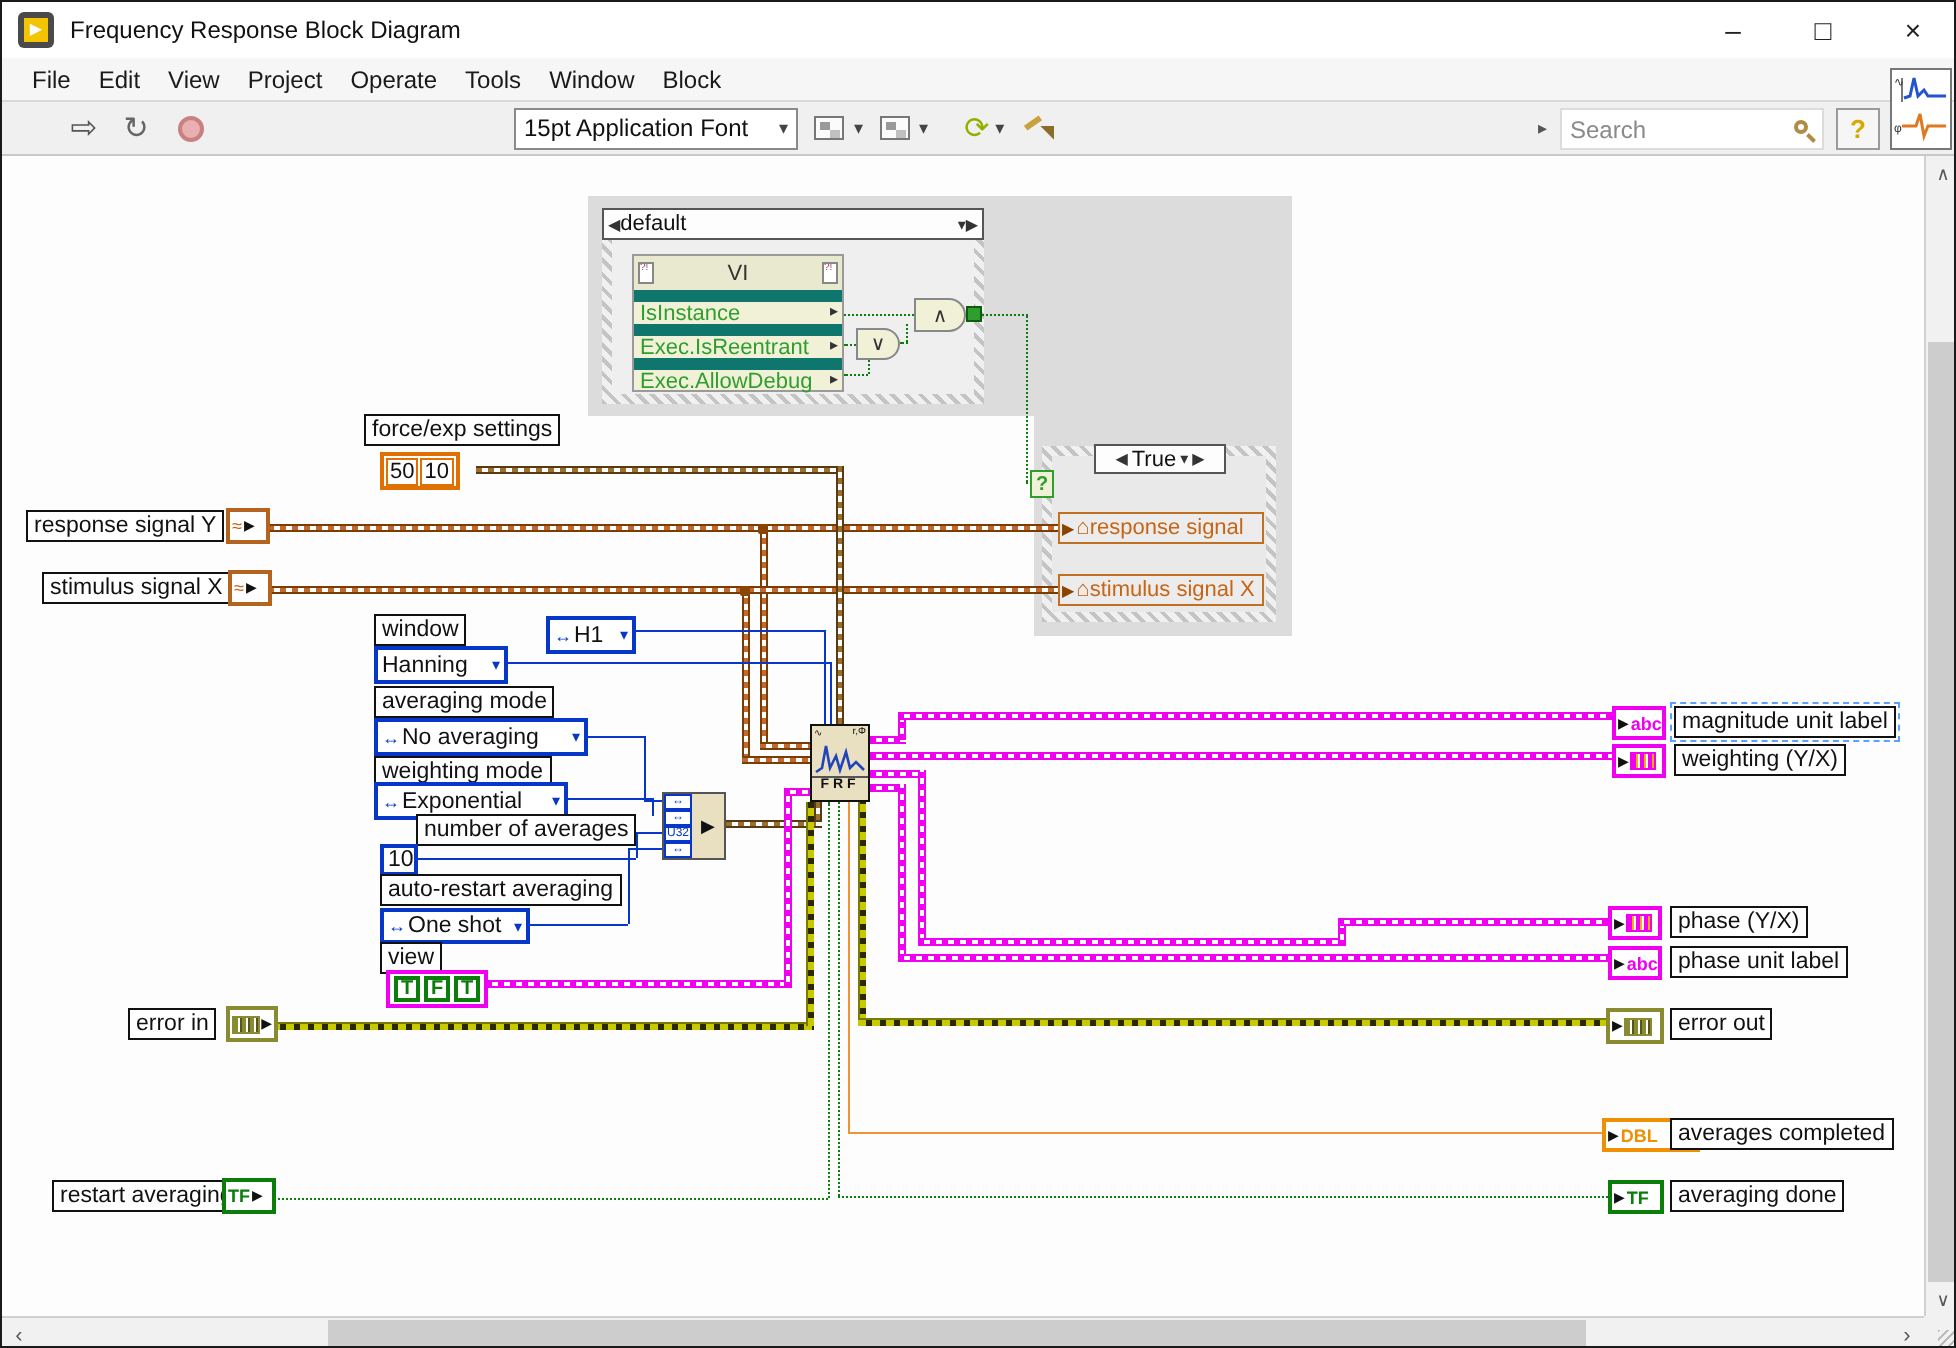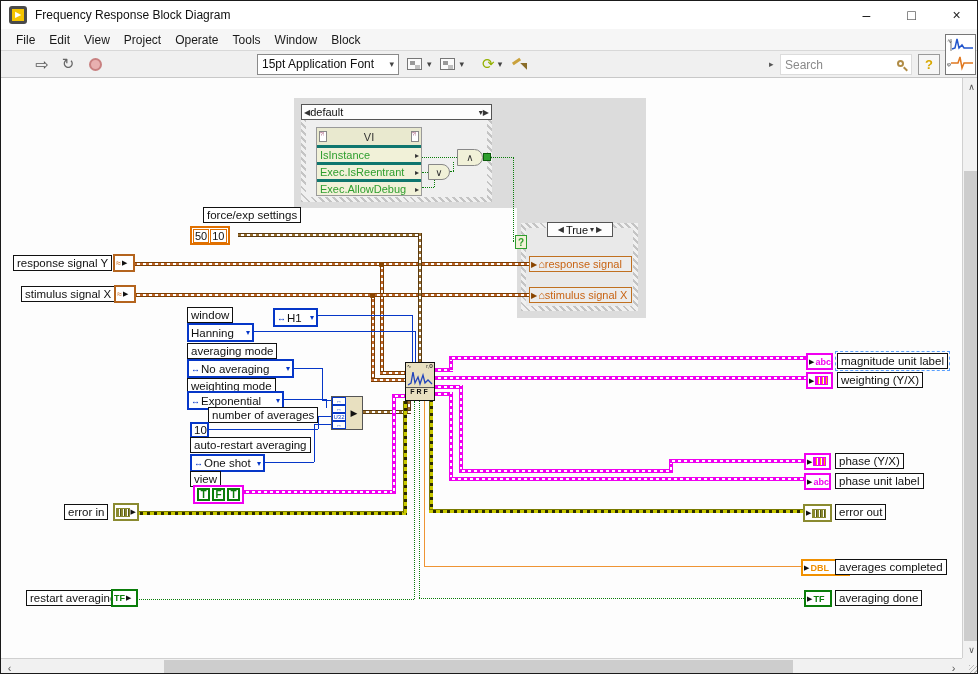--- a/index.html
+++ b/index.html
@@ -44,21 +44,21 @@
   
   .diagram{position:absolute;left:0;top:77px;width:961px;height:580px;background:#fdfdfd;overflow:hidden;}
   .abs{position:absolute;}
   .grayzone{background:#dcdcdc;}
   .struct{background:repeating-linear-gradient(45deg,#c4c4c4 0 2px,#f0f0f0 2px 5px);}
   .struct-in{position:absolute;inset:5px;background:#efefef;}
   .shdr{background:#fdfdfd;border:1px solid #555;display:flex;align-items:center;font-size:11px;padding:0 2px;}
   .shdr .cap{flex:0 0 auto;}
   .harr{color:#333;font-size:8px;}
   .propnode{background:#f1f1d8;border:1px solid #9a9a9a;}
-  .proprow{height:17px;border-top:3px solid #0f766e;display:flex;align-items:center;color:#2e9e2e;font-size:11px;padding:0 3px;position:relative;}
+  .proprow{height:17px;border-top:6px solid #0f766e;display:flex;color:#2e9e2e;font-size:11px;padding:0 3px;position:relative;}
   .proprow .rarr{position:absolute;right:2px;color:#333;font-size:8px;}
   .prophdr{height:17px;display:flex;align-items:center;justify-content:center;color:#333;font-size:11px;position:relative;background:#e9e9cf;}
   .pgico{position:absolute;width:8px;height:11px;background:#fff;border:1px solid #888;font-size:5px;color:#946;line-height:4px;overflow:hidden;}
   .gate{background:#f1f1d8;border:1px solid #888;border-radius:0 9px 9px 0;display:flex;align-items:center;justify-content:center;font-size:10px;color:#333;}
   .greensq{background:#2e9e2e;border:1px solid #0c5c0c;}
   .selbox{background:#f1f1d8;border:1px solid #2e9e2e;color:#2e9e2e;font-weight:bold;font-size:10px;display:flex;align-items:center;justify-content:center;}
   .localvar{border:1px solid #c07020;background:#ececec;color:#c86414;font-size:11px;display:flex;align-items:center;overflow:hidden;white-space:nowrap;}
   .localvar .inarr{color:#8a4500;font-size:8px;margin:0 1px;}
   
   .lbl{background:#fff;border:1px solid #111;padding:0 3px;font-size:11.5px;height:16px;display:flex;align-items:center;white-space:nowrap;}
@@ -331,21 +331,21 @@
     <div class="wire w-mag-h" style="left:434px;top:298px;width:371px;"></div>
     <div class="wire w-mag-h" style="left:434px;top:307px;width:28px;"></div>
     <div class="wire w-mag-v" style="left:458px;top:307px;height:88px;"></div>
     <div class="wire w-mag-h" style="left:458px;top:391px;width:214px;"></div>
     <div class="wire w-mag-v" style="left:668px;top:381px;height:14px;"></div>
     <div class="wire w-mag-h" style="left:668px;top:381px;width:135px;"></div>
     <div class="wire w-mag-h" style="left:434px;top:314px;width:18px;"></div>
     <div class="wire w-mag-v" style="left:448px;top:314px;height:89px;"></div>
     <div class="wire w-mag-h" style="left:448px;top:399px;width:355px;"></div>
 
-    <div class="abs lbl" style="left:202px;top:129px;">force/exp settings</div>
+    <div class="abs lbl" style="left:181px;top:129px;">force/exp settings</div>
     <div class="abs clusterc" style="left:189px;top:148px;height:19px;">
       <span class="cell">50</span>
       <span class="cell">10</span>
     </div>
 
     <div class="abs lbl" style="left:12px;top:177px;">response signal Y</div>
     <div class="abs term t-sig" style="left:112px;top:176px;width:22px;height:18px;">
       <span class="sigpat">≈</span>
       <span class="tri">▶</span>
     </div>

